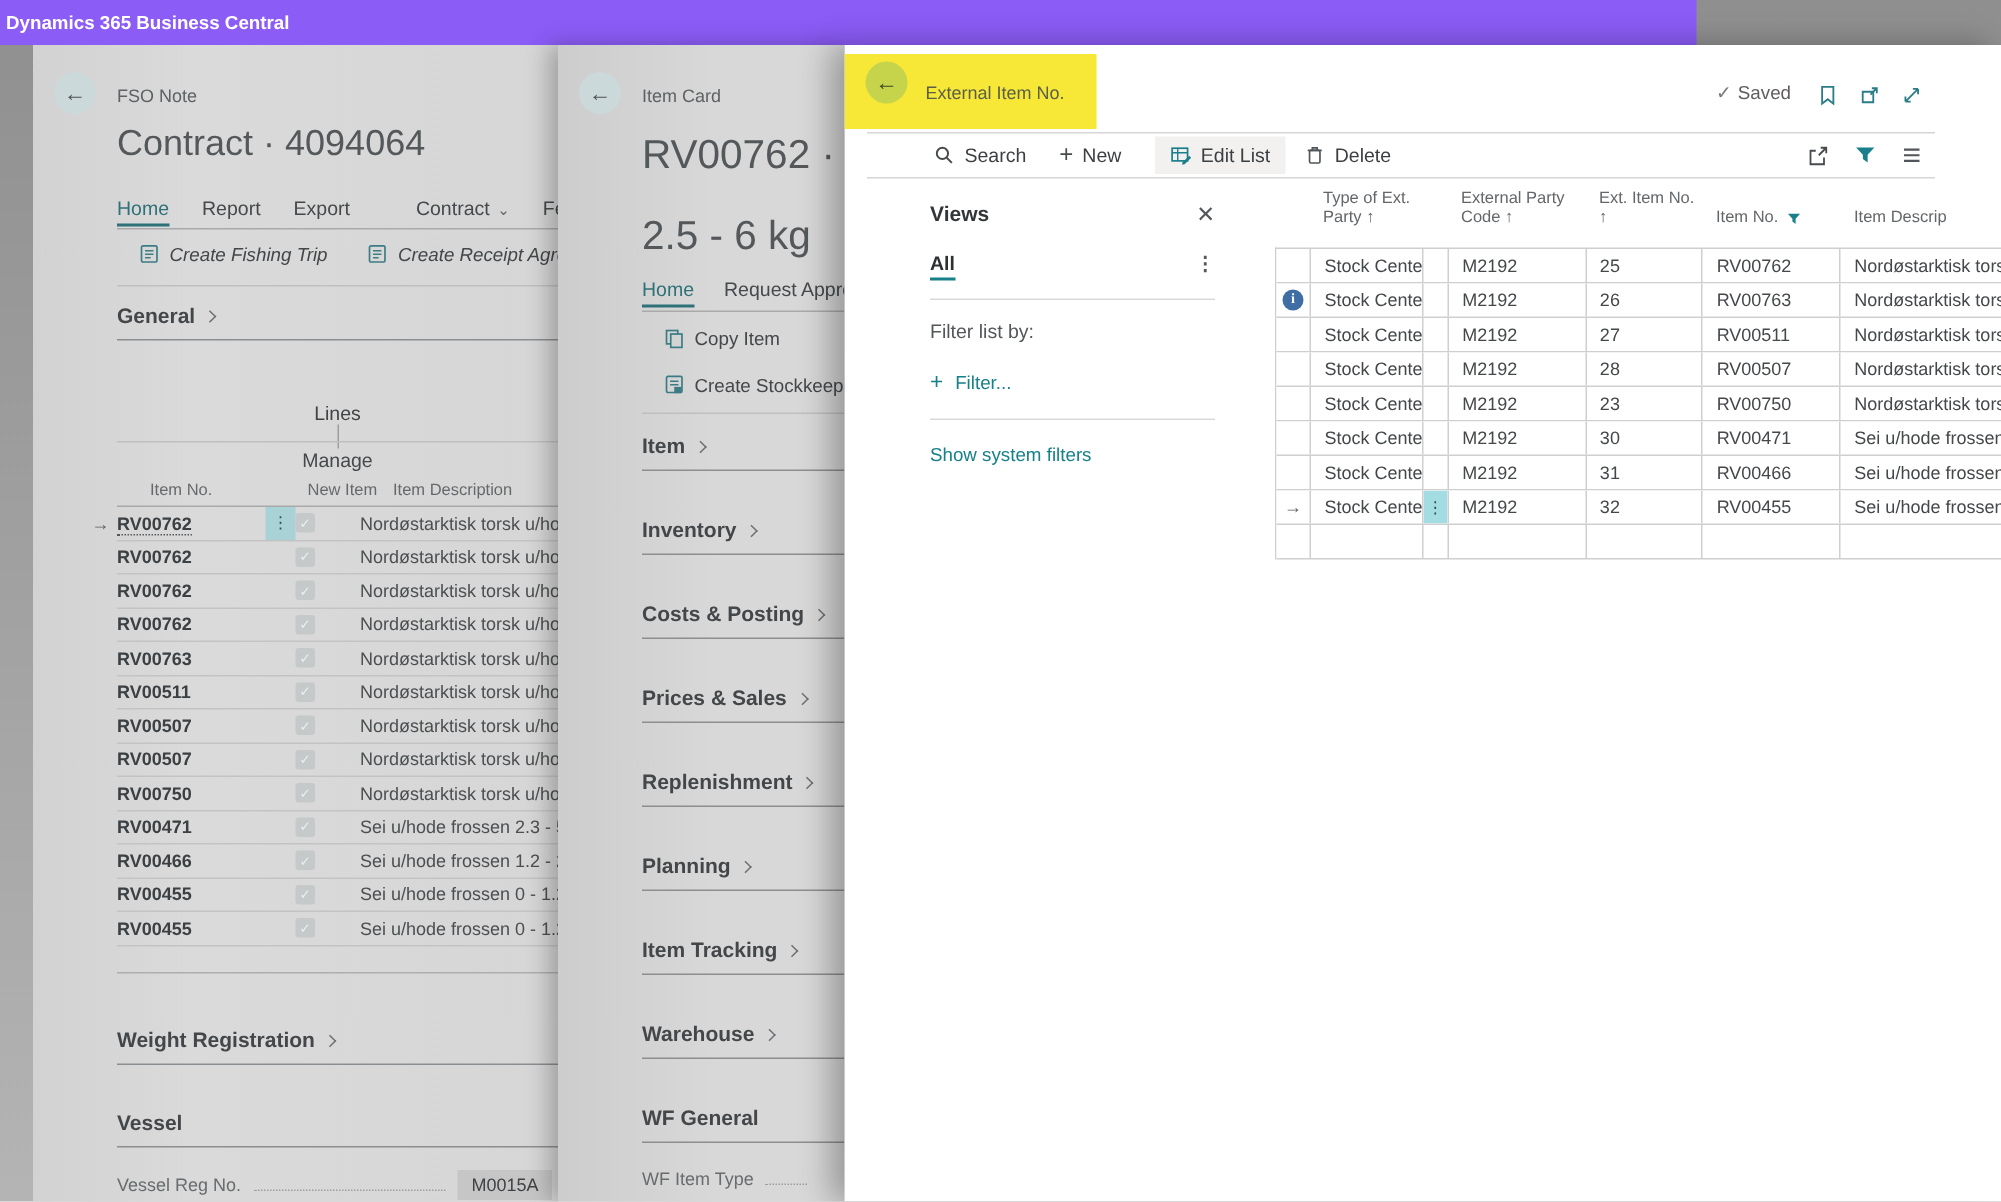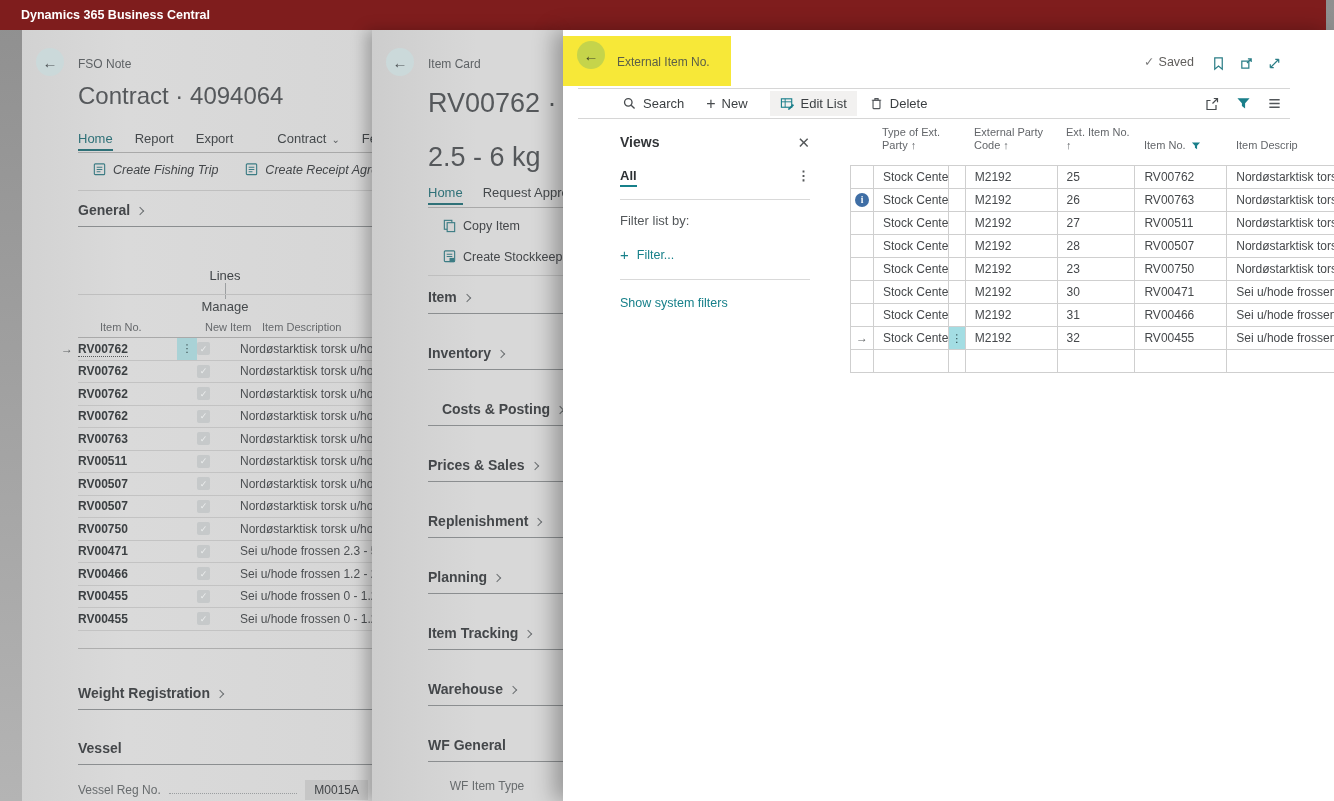--- a/index.html
+++ b/index.html
@@ -1,21 +1,21 @@
 <!DOCTYPE html>
 <html><head>
 <meta charset="utf-8">
 <style>
   * { box-sizing: border-box; margin: 0; padding: 0; }
   html,body { width:1334px; height:801px; overflow:hidden; }
   body { font-family:"Liberation Sans", sans-serif; position:relative; background:linear-gradient(180deg,#8f8f8f,#b4b4b4); }
 
   
-  .topbar { position:absolute; top:0; left:0; width:1326px; height:30px; background:#7f1d1d; color:#fff;
-            display:flex; align-items:center; padding-left:21px; font-size:12.5px; font-weight:bold; }
+  .topbar { position:absolute; top:0; left:0; width:1131px; height:30px; background:#8b5cf6; color:#fff;
+            display:flex; align-items:center; padding-left:4px; font-size:12.5px; font-weight:bold; }
 
   
   .panel { position:absolute; top:30px; bottom:0; overflow:hidden; }
   #fso-panel  { left:22px;  width:350px; background:linear-gradient(90deg,#d2d2d2,#dadada 30%,#d6d6d6); }
   #item-panel { left:372px; width:191px; background:linear-gradient(90deg,#cdcdcd,#d8d8d8 55%); box-shadow:-6px 0 14px rgba(0,0,0,.25); }
   #ext-panel  { left:563px; width:771px; background:#ffffff; box-shadow:-9px 0 20px rgba(0,0,0,.30); }
 
   .backbtn { position:absolute; width:28px; height:28px; border-radius:50%; background:#cbd9da; color:#4d5254;
              display:flex; align-items:center; justify-content:center; font-size:15px; }
   .caption { position:absolute; font-size:12px; color:#5e6265; }
@@ -310,28 +310,28 @@
         <rect x="2.5" y="2" width="11" height="11.5" rx="1" fill="none" stroke="#3c7c84" stroke-width="1.2"></rect>
         <path d="M5 5.5h6M5 8h6" stroke="#3c7c84" stroke-width="1.1"></path>
         <rect x="8" y="9.5" width="5" height="4.5" fill="#3c7c84"></rect>
       </svg>
     <span style="white-space:nowrap;">Create Stockkeeping U</span>
   </div>
   <div class="hr-light" style="top:245px;"></div>
 
   <div class="sec" style="top:259px;"><span>Item</span><span class="chev"></span></div>
   <div class="sec" style="top:315px;"><span>Inventory</span><span class="chev"></span></div>
-  <div class="sec" style="top:371px;text-align:right;"><span>Costs &amp; Posting</span><span class="chev"></span></div>
+  <div class="sec" style="top:371px;"><span>Costs &amp; Posting</span><span class="chev"></span></div>
   <div class="sec" style="top:427px;"><span>Prices &amp; Sales</span><span class="chev"></span></div>
   <div class="sec" style="top:483px;"><span>Replenishment</span><span class="chev"></span></div>
   <div class="sec" style="top:539px;"><span>Planning</span><span class="chev"></span></div>
   <div class="sec" style="top:595px;"><span>Item Tracking</span><span class="chev"></span></div>
   <div class="sec" style="top:651px;"><span>Warehouse</span><span class="chev"></span></div>
   <div class="sec" style="top:707px;"><span>WF General</span></div>
-  <div class="field-row" style="top:749px; right:17px;flex-direction:column;">
+  <div class="field-row" style="top:749px; right:17px;">
     <span style="white-space:nowrap;">WF Item Type</span>
     <span class="leader"></span>
   </div>
 </div>
 
 <div class="panel" id="ext-panel">
   <div class="hl-yellow"></div>
   <div class="backbtn backbtn-hl" style="left:14px; top:11px;">←</div>
   <div class="caption" style="left:54px; top:25px; color:#5b5f48;">External Item No.</div>
 

